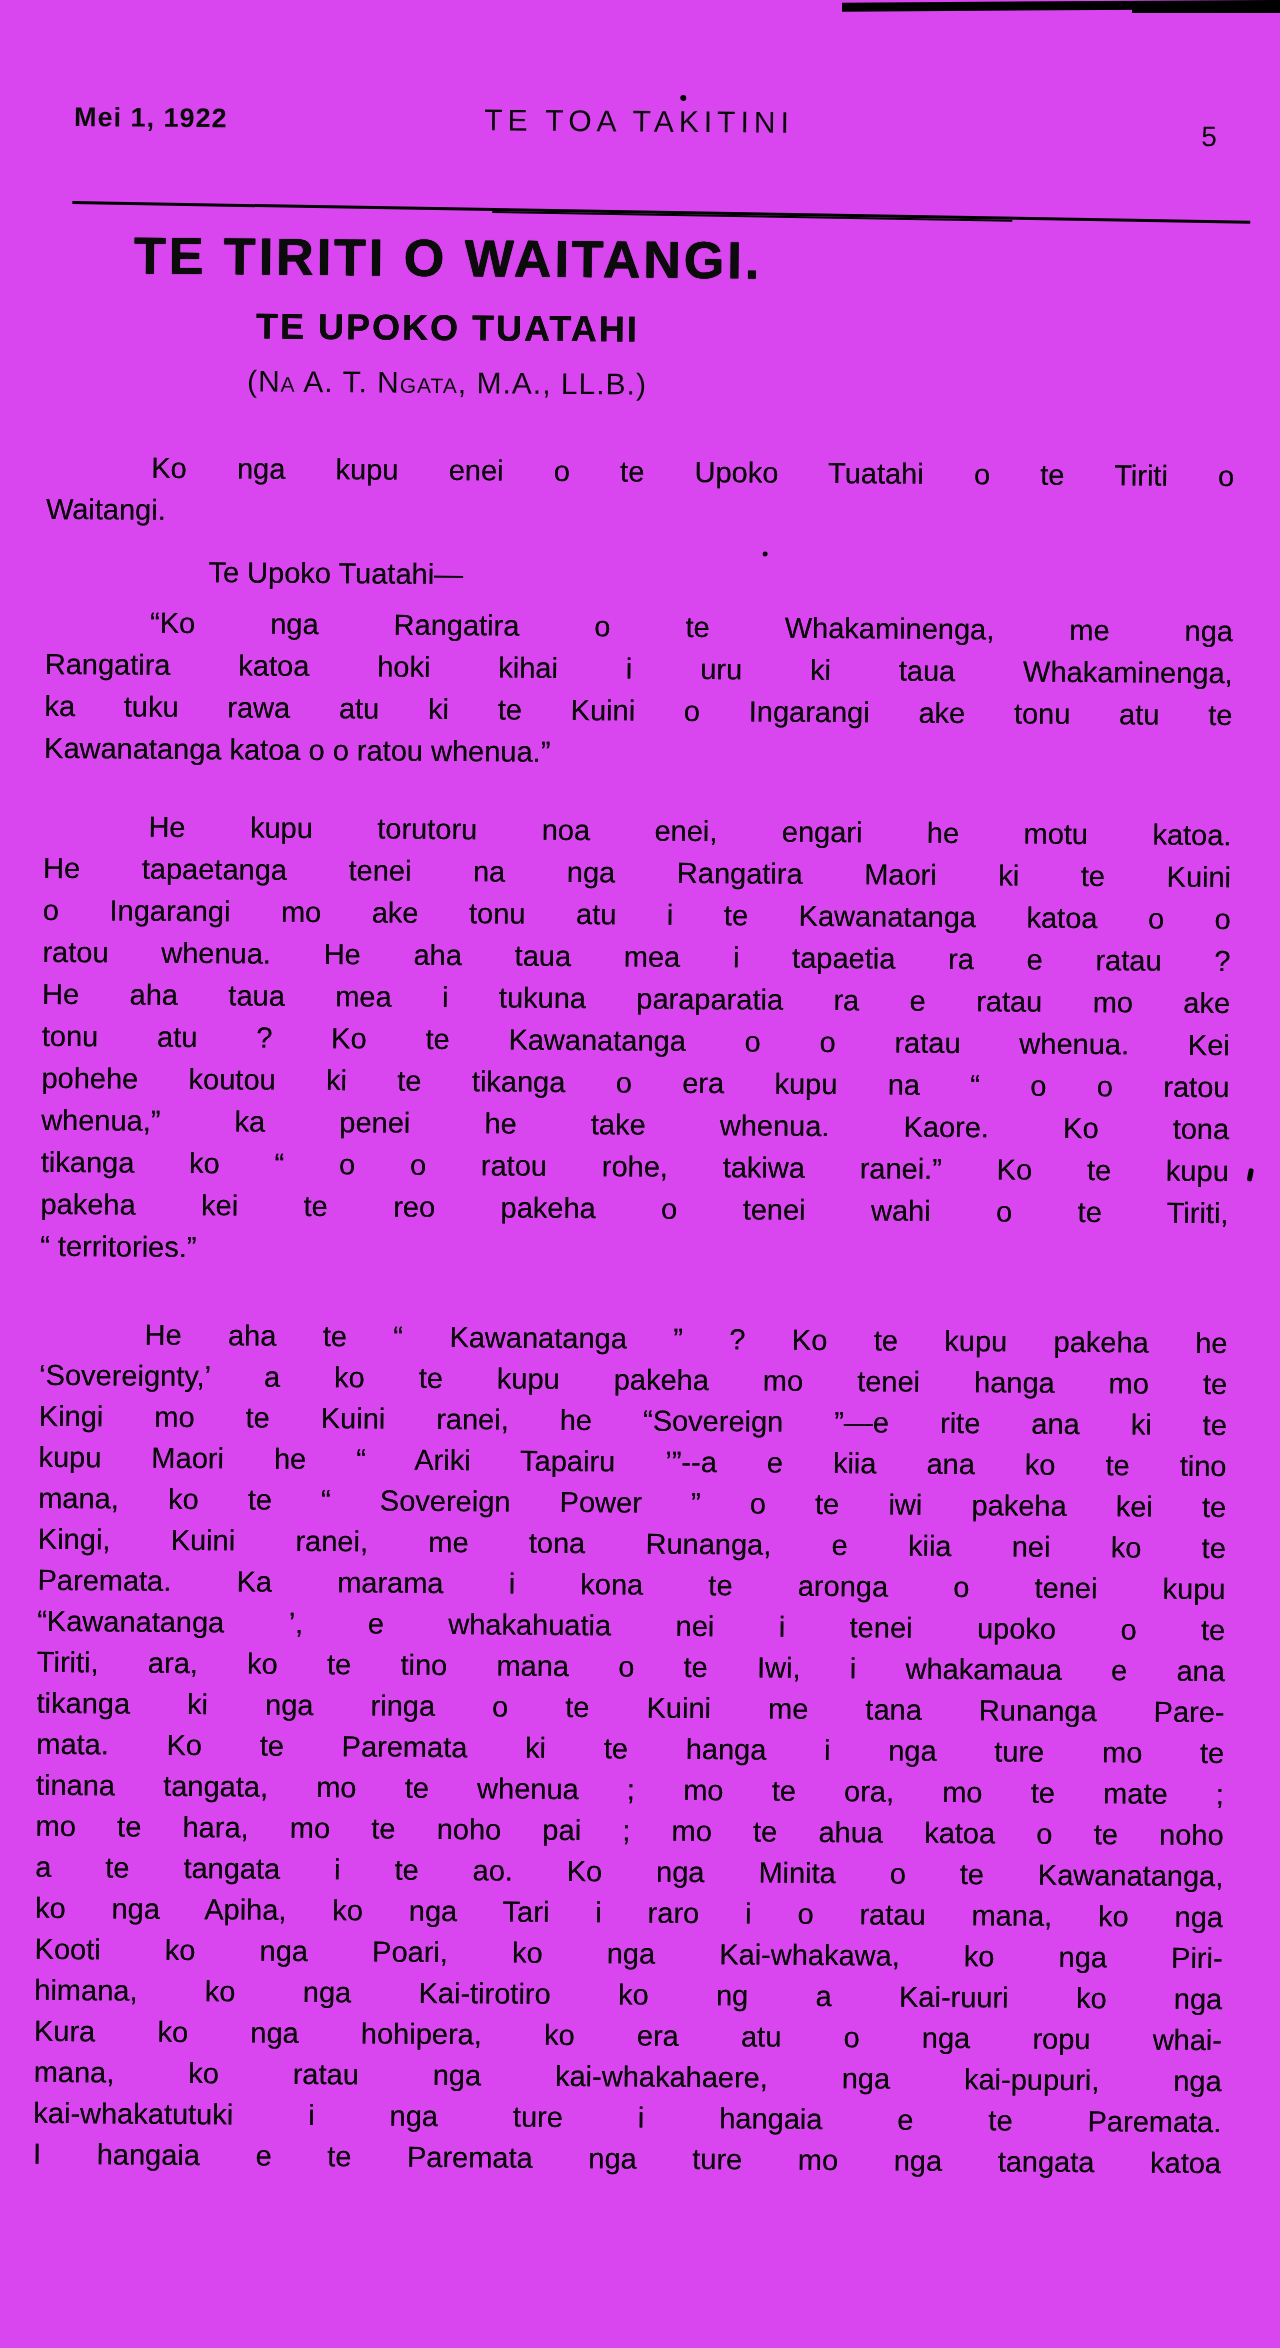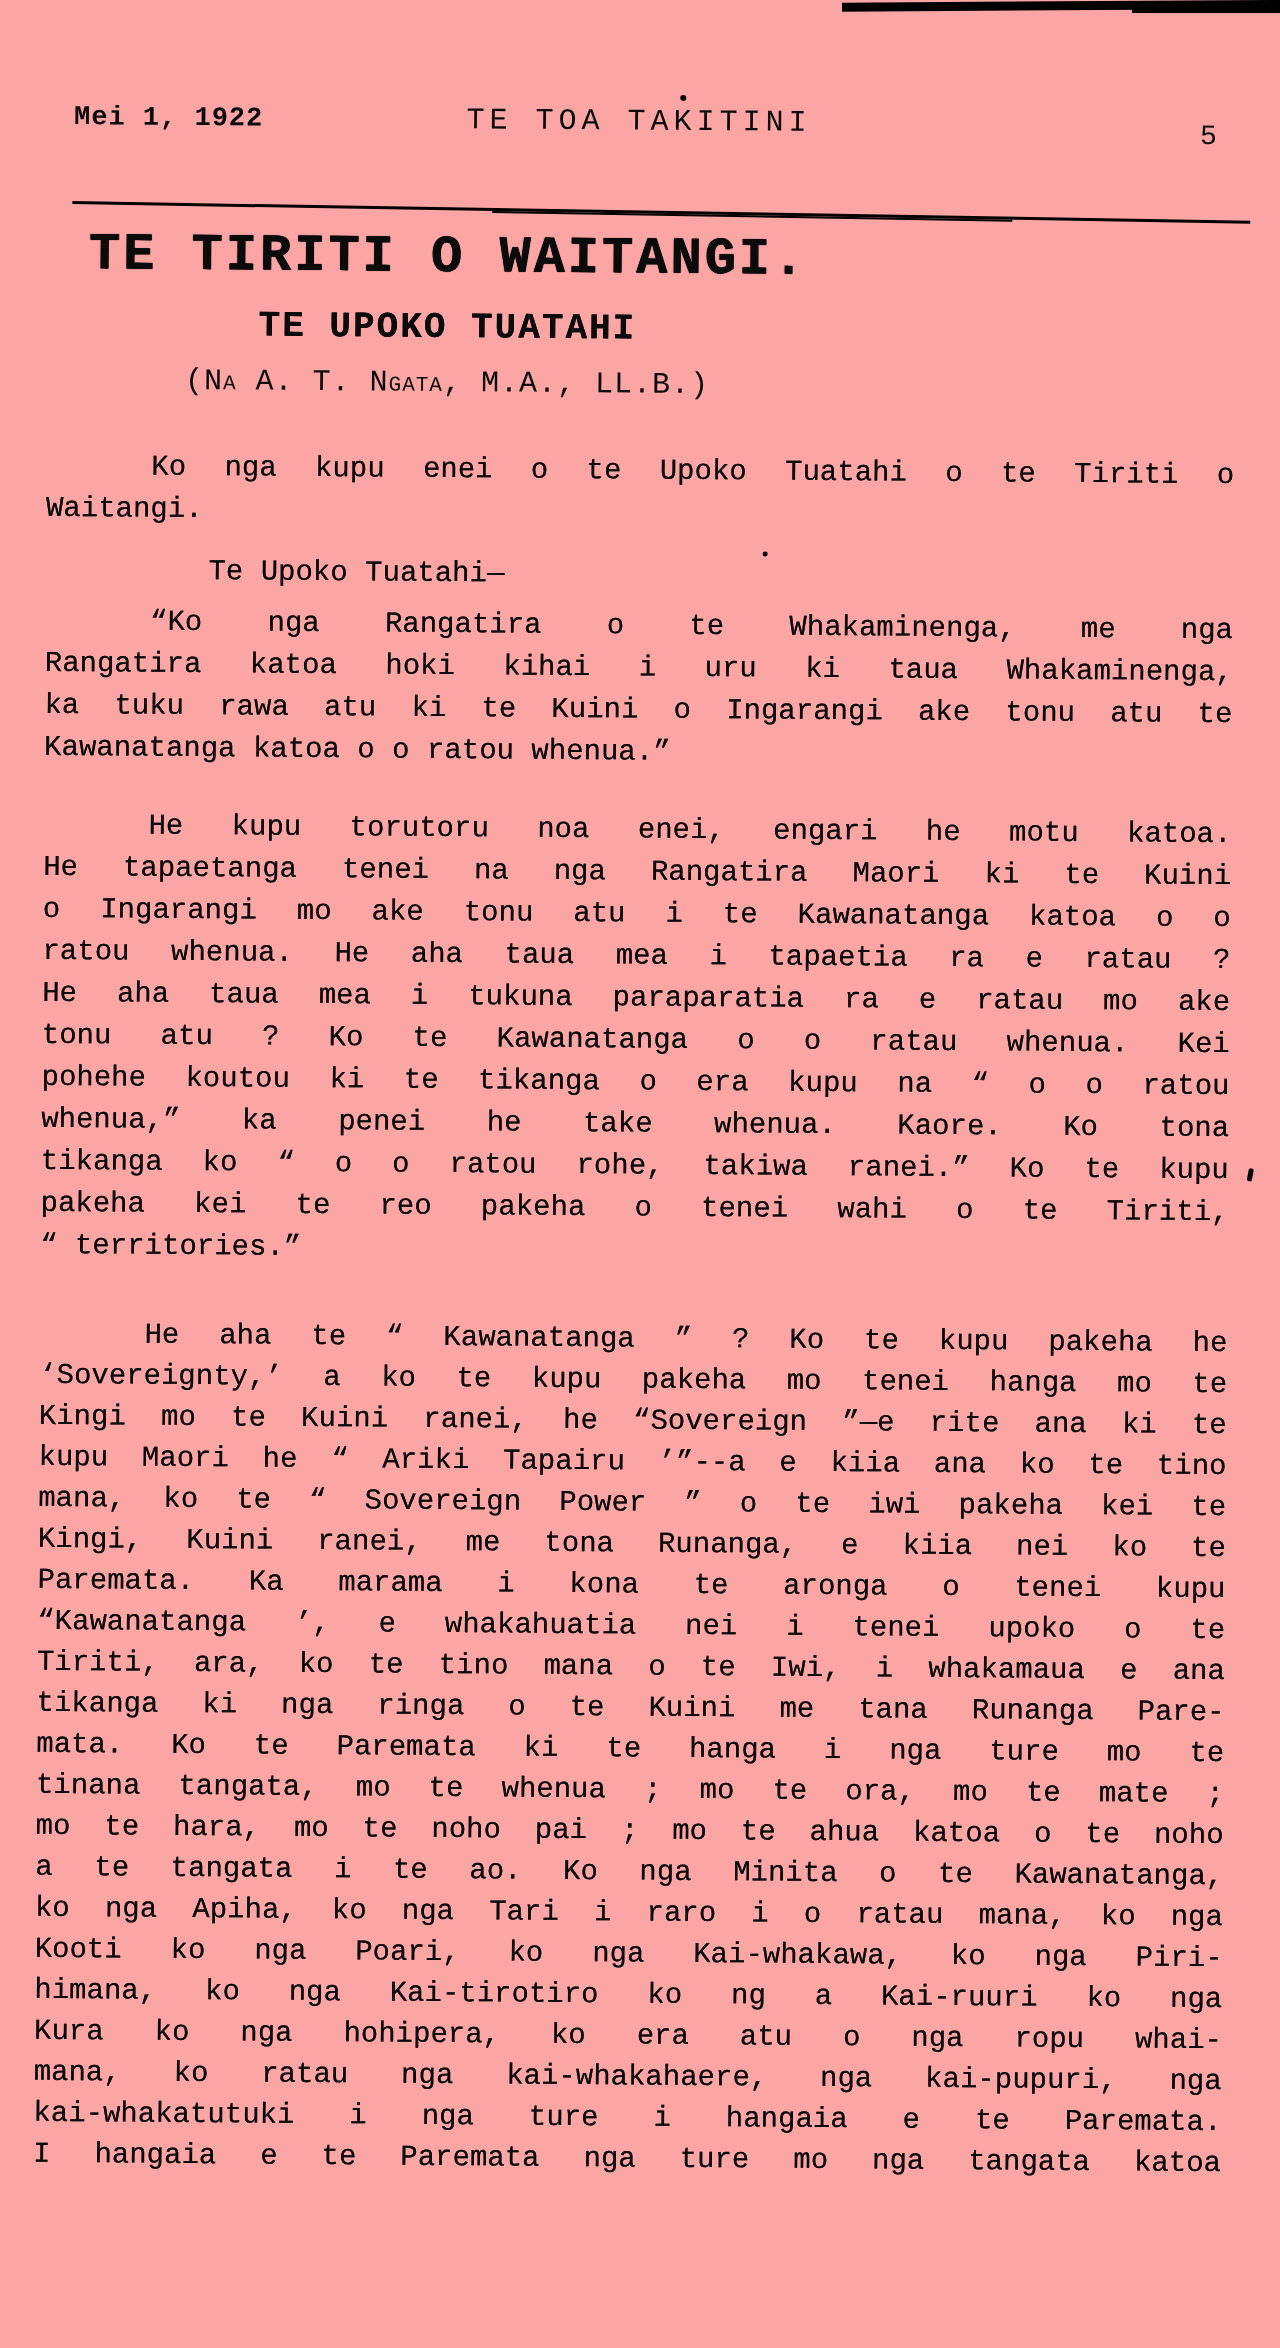--- a/index.html
+++ b/index.html
@@ -1,19 +1,19 @@
 <!DOCTYPE html>
 <html><head>
 <meta charset="utf-8">
 <style>
   html,body{margin:0;padding:0;background:#e8e8e8;}
   .page{
     position:relative;width:1280px;height:2348px;margin:0 auto;
-    background:#fca5a5;overflow:hidden;color:#0b0b0b;
-    font-family:Liberation Mono, monospace;
+    background:#d946ef;overflow:hidden;color:#0b0b0b;
+    font-family:Liberation Sans, sans-serif;
   }
   
   .scan{position:absolute;inset:0;transform:rotate(0.45deg);transform-origin:60px 0;}
 
   
   .edge-bar{position:absolute;top:0;right:0;width:438px;height:9px;background:#000;
     transform:rotate(-0.35deg);transform-origin:100% 0;}
   .edge-bar2{position:absolute;top:7px;right:0;width:148px;height:6px;background:#000;}
 
   

